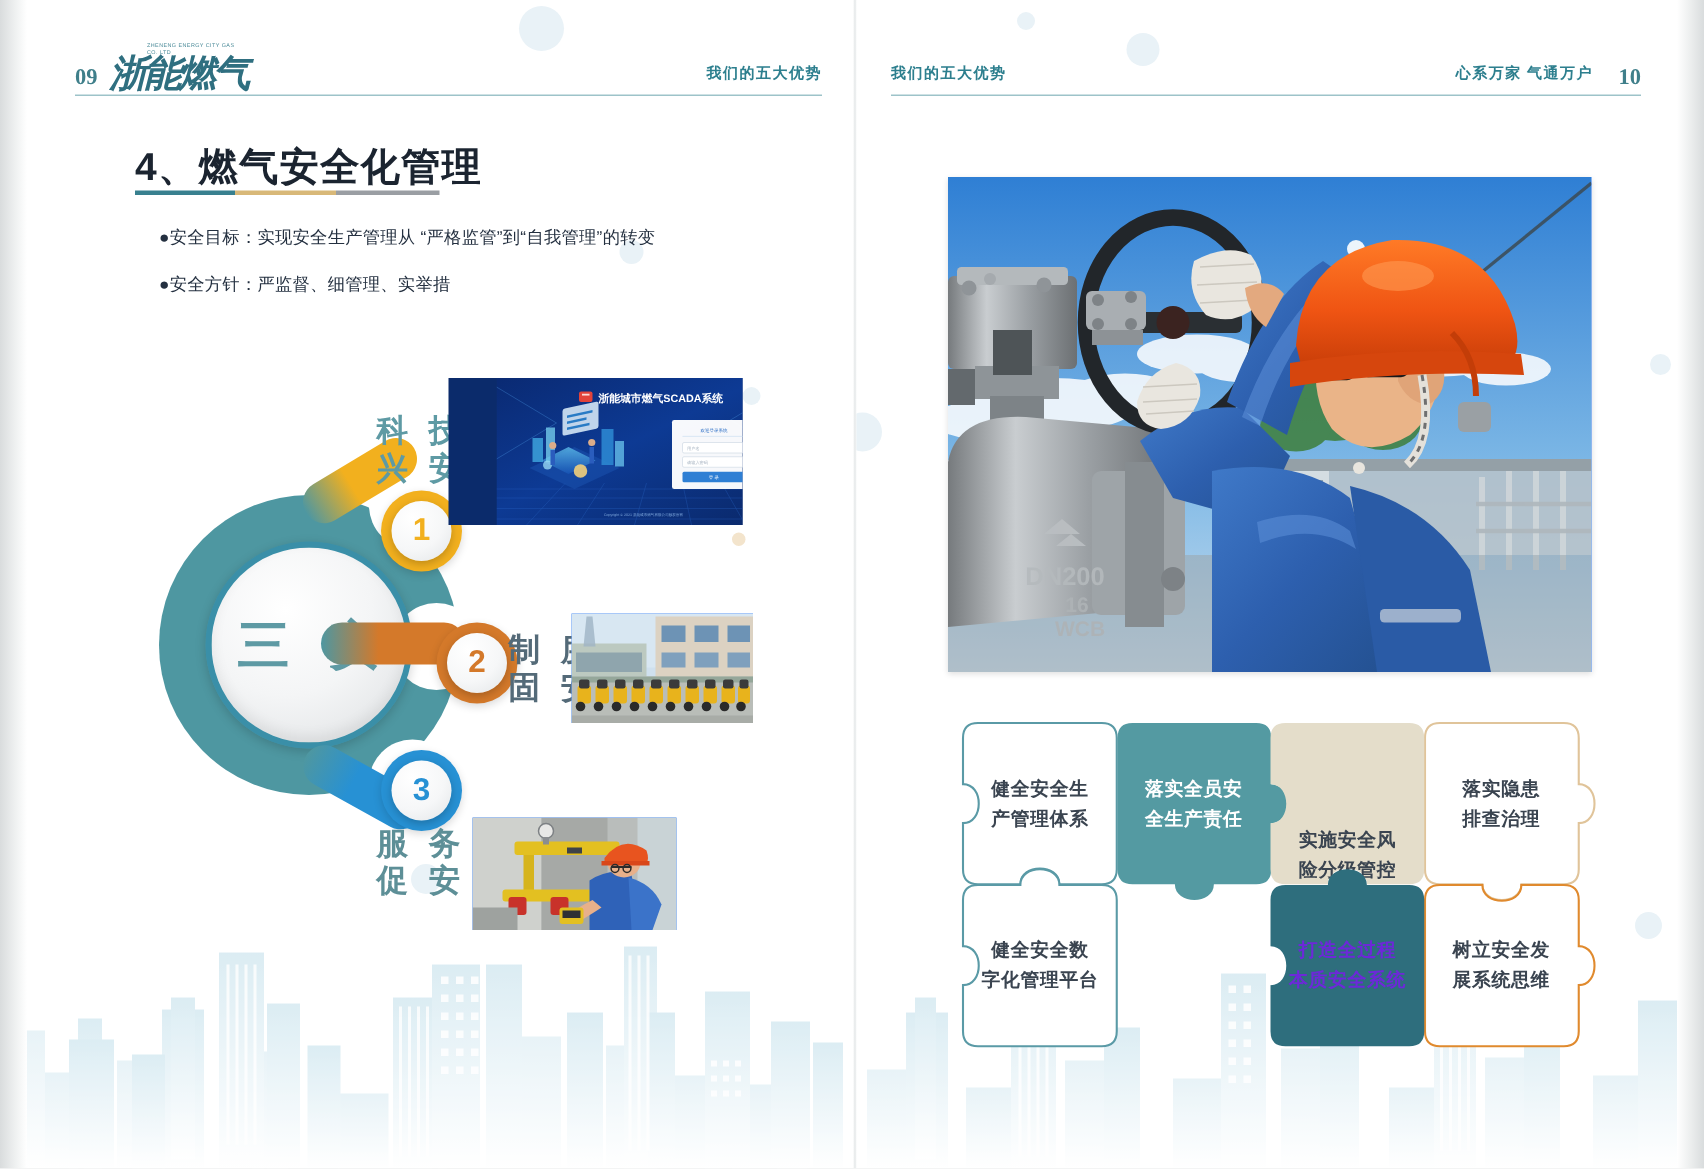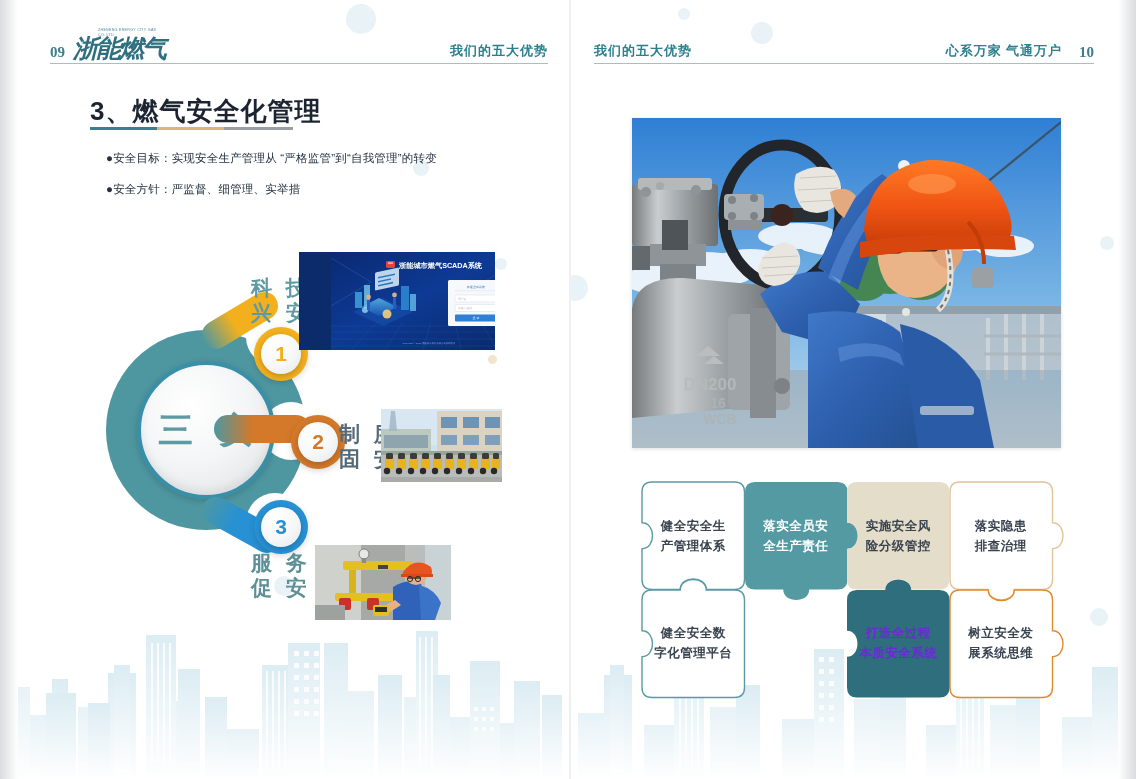--- a/index.html
+++ b/index.html
@@ -35,21 +35,21 @@
       background:#ebeded; }
 
   
   .blob { position:absolute; border-radius:50%; background:#e9f2f7; }
 
   
   .skyline { position:absolute; bottom:0; left:0; width:100%; height:150px;
       opacity:.55; pointer-events:none; }
 
   
-  .hdr { position:absolute; top:42px; font-size:13px; color:#2d7f8e;
+  .hdr { position:absolute; top:42px; font-size:10px; color:#2d7f8e;
       font-family:"Liberation Serif","DejaVu Serif",serif; font-weight:700;
       letter-spacing:1px; white-space:nowrap; }
   .hdr-rule { position:absolute; height:1px; background:#9dc3c9; }
   .pageno { position:absolute; top:44px; font-size:15px; color:#3f7f8a;
       font-family:"Liberation Serif",serif; font-weight:700; }
 
   
   .logo { position:absolute; left:55px; top:28px; width:92px; height:34px; }
   .logo .lg-cn { position:absolute; left:0; top:4px; font-size:25px; font-weight:700;
       color:#2f6f80; font-family:"Liberation Serif","DejaVu Serif",serif;
@@ -208,21 +208,21 @@
     <div class="blob" style="left:256px;top:576px;width:20px;height:20px;"></div>
 
     <div class="logo">
       <div class="lg-cn">浙能燃气</div>
       <div class="lg-en">ZHENENG ENERGY CITY GAS CO. LTD</div>
     </div>
     <div class="pageno" style="left:32px;">09</div>
     <div class="hdr" style="right:22px;">我们的五大优势</div>
     <div class="hdr-rule" style="left:32px;right:22px;top:63px;"></div>
 
-    <div class="sec-title">3、燃气安全化管理</div>
+    <div class="sec-title">4、燃气安全化管理</div>
     <div class="sec-rule"></div>
 
     <div class="bullet" style="top:151px;">●安全目标：实现安全生产管理从 “严格监管”到“自我管理”的转变</div>
     <div class="bullet" style="top:182px;">●安全方针：严监督、细管理、实举措</div>
 
     <div class="ring-wrap">
       <div class="ring-outer"></div>
 
       <div class="ring-notch" style="left:140px;top:-22px;width:58px;height:58px;"></div>
       <div class="ring-notch" style="left:156px;top:72px;width:58px;height:58px;"></div>
@@ -660,21 +660,21 @@
           </svg>
           <div class="puz-txt" style="color: rgb(255, 255, 255);">
             <div>落实全员安</div>
             <div>全生产责任</div>
           </div>
         </div>
         <div class="puz" style="left: 205px; top: 0px; width: 102.5px; height: 107.5px; z-index: 2;">
           <svg viewBox="-16 -16 134.5 139.5" width="134.5" height="139.5" style="position: absolute; left: -16px; top: -16px;">
             <path d="M 10 0 L 92.5 0 Q 102.5 0 102.5 10 L 102.5 97.5 Q 102.5 107.5 92.5 107.5 L 64.25 107.5 C 64.25 93.5, 38.25 93.5, 38.25 107.5 L 10 107.5 Q 0 107.5 0 97.5 L 0 66.75 C 14 66.75, 14 40.75, 0 40.75 L 0 10 Q 0 0 10 0 Z" fill="#e4ddca" stroke="#e4ddca" stroke-width="0"></path>
           </svg>
-          <div class="puz-txt" style="color: rgb(58, 68, 80);">
+          <div class="puz-txt" style="color: rgb(58, 68, 80); justify-content: flex-end;">
             <div>实施安全风</div>
             <div>险分级管控</div>
           </div>
         </div>
         <div class="puz" style="left: 307.5px; top: 0px; width: 102.5px; height: 107.5px; z-index: 1; padding-left: 16px;">
           <svg viewBox="-16 -16 134.5 139.5" width="134.5" height="139.5" style="position: absolute; left: -16px; top: -16px;">
             <path d="M 10 0 L 92.5 0 Q 102.5 0 102.5 10 L 102.5 40.75 C 116.5 40.75, 116.5 66.75, 102.5 66.75 L 102.5 97.5 Q 102.5 107.5 92.5 107.5 L 64.25 107.5 C 64.25 121.5, 38.25 121.5, 38.25 107.5 L 10 107.5 Q 0 107.5 0 97.5 L 0 10 Q 0 0 10 0 Z" fill="#ffffff" stroke="#e0c49a" stroke-width="1.4"></path>
           </svg>
           <div class="puz-txt" style="color: rgb(58, 68, 80);">
             <div>落实隐患</div>

